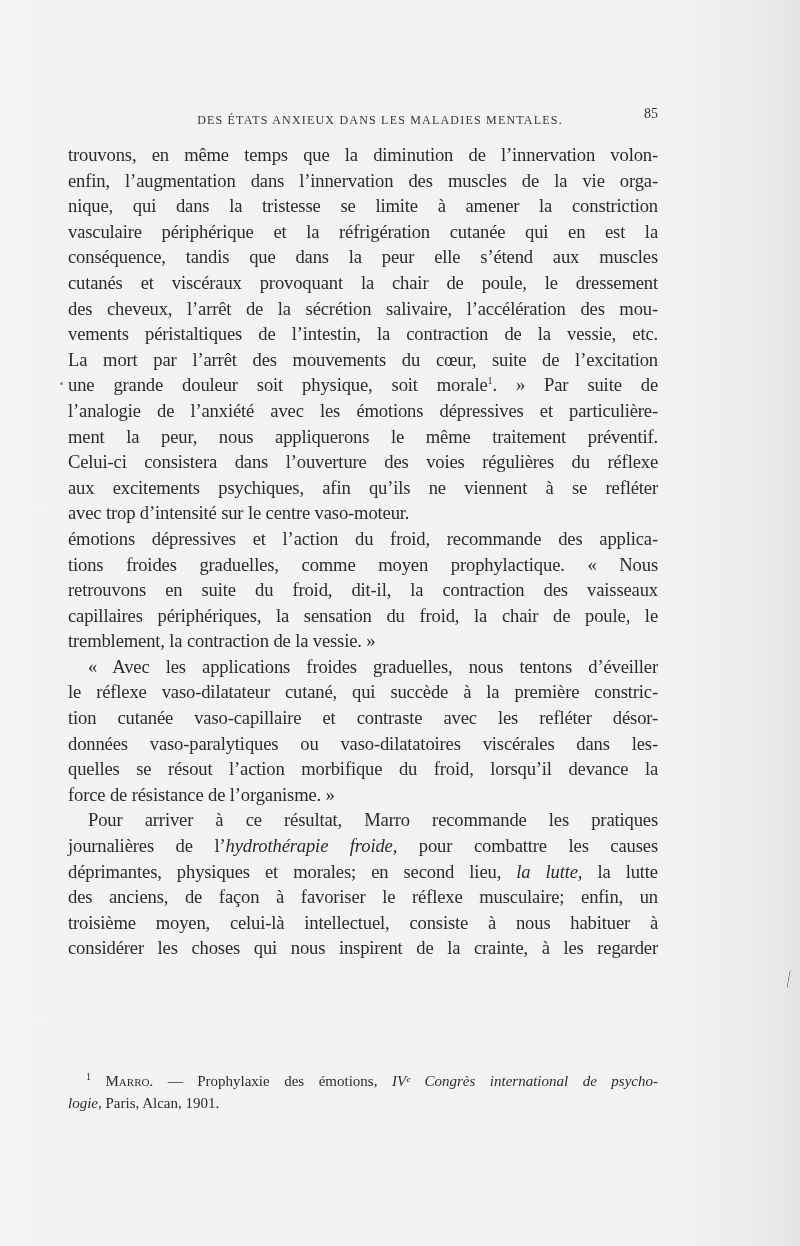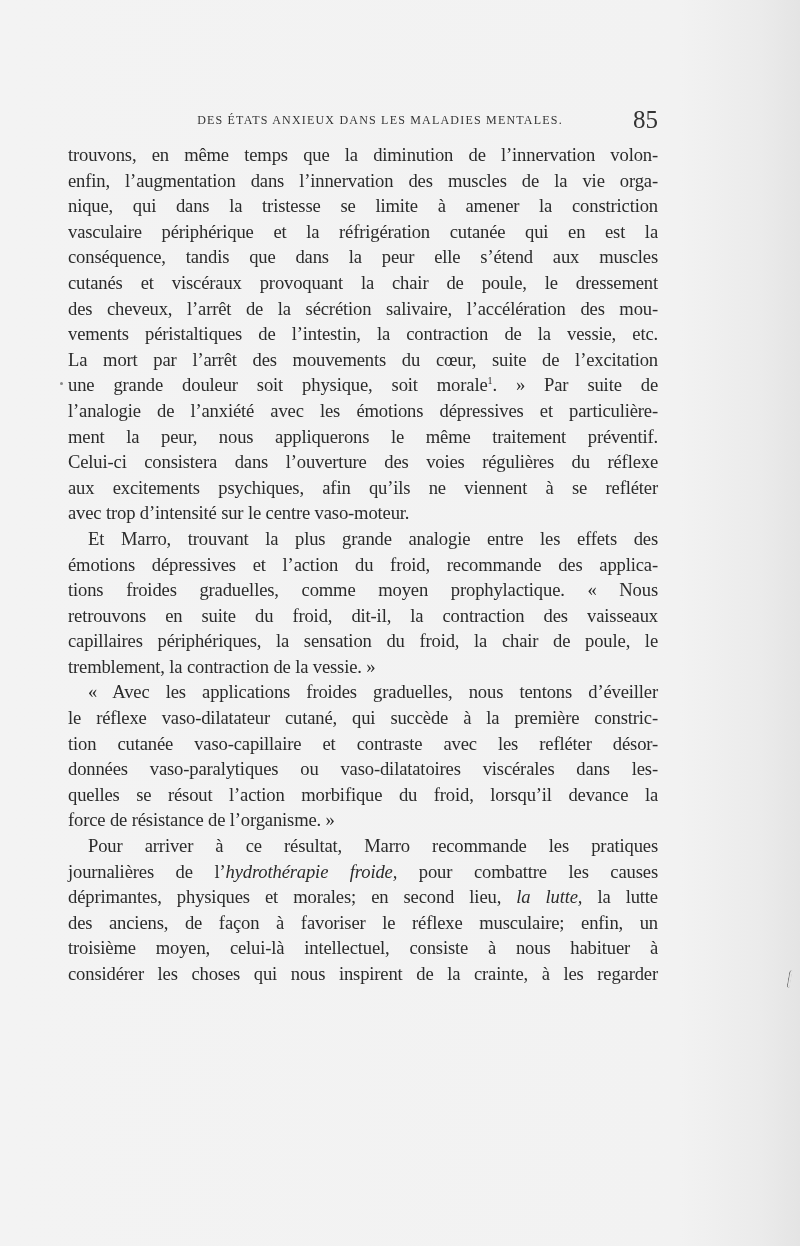--- a/index.html
+++ b/index.html
@@ -32,21 +32,21 @@
       font-size: 12px;
       letter-spacing: 1.2px;
       color: #333;
     }
     .page-number {
       position: absolute;
       top: 106px;
       left: 610px;
       width: 48px;
       text-align: right;
-      font-size: 25px;
+      font-size: 14px;
       color: #333;
     }
     .body-text {
       position: absolute;
       top: 142px;
       left: 68px;
       width: 590px;
     }
     .line {
       height: 25.6px;
@@ -124,34 +124,37 @@
     <div class="line">cutanés et viscéraux provoquant la chair de poule, le dressement</div>
     <div class="line">des cheveux, l’arrêt de la sécrétion salivaire, l’accélération des mou-</div>
     <div class="line">vements péristaltiques de l’intestin, la contraction de la vessie, etc.</div>
     <div class="line">La mort par l’arrêt des mouvements du cœur, suite de l’excitation</div>
     <div class="line"><span>une grande douleur soit physique, soit morale</span><span class="sup">1</span><span>. » Par suite de</span></div>
     <div class="line">l’analogie de l’anxiété avec les émotions dépressives et particulière-</div>
     <div class="line">ment la peur, nous appliquerons le même traitement préventif.</div>
     <div class="line">Celui-ci consistera dans l’ouverture des voies régulières du réflexe</div>
     <div class="line">aux excitements psychiques, afin qu’ils ne viennent à se refléter</div>
     <div class="line last">avec trop d’intensité sur le centre vaso-moteur.</div>
-    <div class="line indent">Et Marro, trouvant la plus grande analogie entre les effets des</div>
     <div class="line">émotions dépressives et l’action du froid, recommande des applica-</div>
     <div class="line">tions froides graduelles, comme moyen prophylactique. « Nous</div>
     <div class="line">retrouvons en suite du froid, dit-il, la contraction des vaisseaux</div>
     <div class="line">capillaires périphériques, la sensation du froid, la chair de poule, le</div>
     <div class="line last">tremblement, la contraction de la vessie. »</div>
     <div class="line indent">« Avec les applications froides graduelles, nous tentons d’éveiller</div>
     <div class="line">le réflexe vaso-dilatateur cutané, qui succède à la première constric-</div>
     <div class="line">tion cutanée vaso-capillaire et contraste avec les refléter désor-</div>
     <div class="line">données vaso-paralytiques ou vaso-dilatatoires viscérales dans les-</div>
     <div class="line">quelles se résout l’action morbifique du froid, lorsqu’il devance la</div>
     <div class="line last">force de résistance de l’organisme. »</div>
     <div class="line indent">Pour arriver à ce résultat, Marro recommande les pratiques</div>
     <div class="line"><span>journalières de l’</span><span class="it">hydrothérapie froide,</span><span> pour combattre les causes</span></div>
     <div class="line"><span>déprimantes, physiques et morales; en second lieu, </span><span class="it">la lutte,</span><span> la lutte</span></div>
     <div class="line">des anciens, de façon à favoriser le réflexe musculaire; enfin, un</div>
     <div class="line">troisième moyen, celui-là intellectuel, consiste à nous habituer à</div>
     <div class="line">considérer les choses qui nous inspirent de la crainte, à les regarder</div>
   </div>
 
+  <div class="footnote">
+    <div class="fline indent"><span class="sup">1</span> <span class="sc">Marro</span><span>. — Prophylaxie des émotions, </span><span class="it">IVᵉ Congrès international de psycho-</span></div>
+    <div class="fline last"><span class="it">logie</span><span>, Paris, Alcan, 1901.</span></div>
+  </div>
 
 </div>
 
 </body></html>

